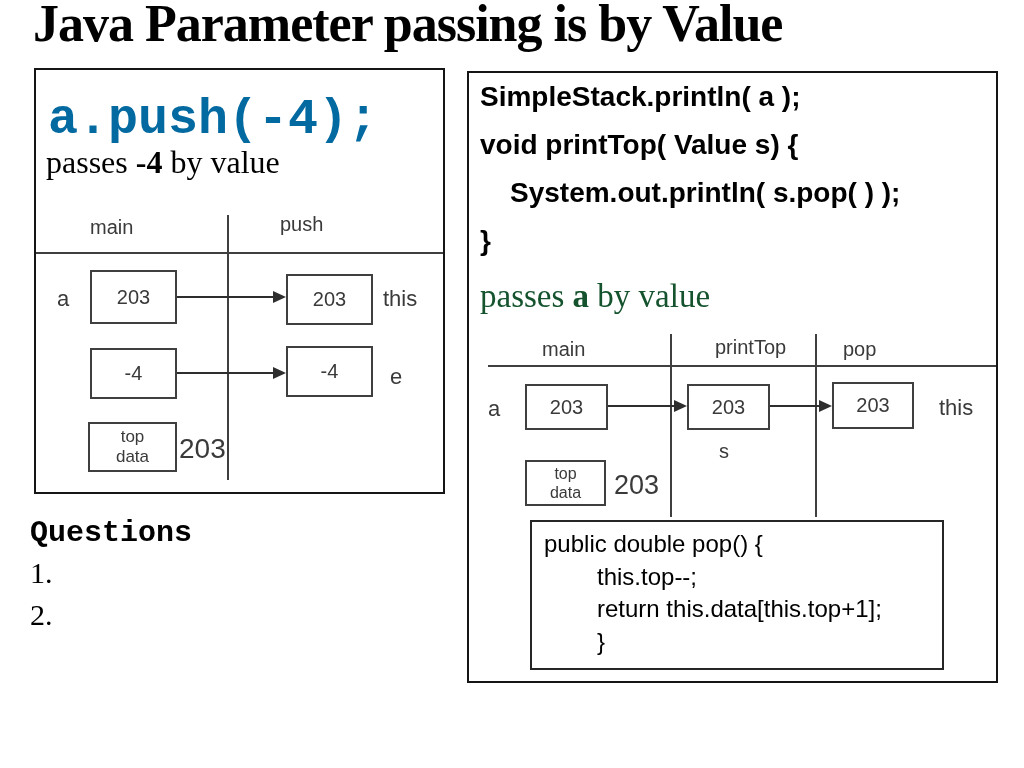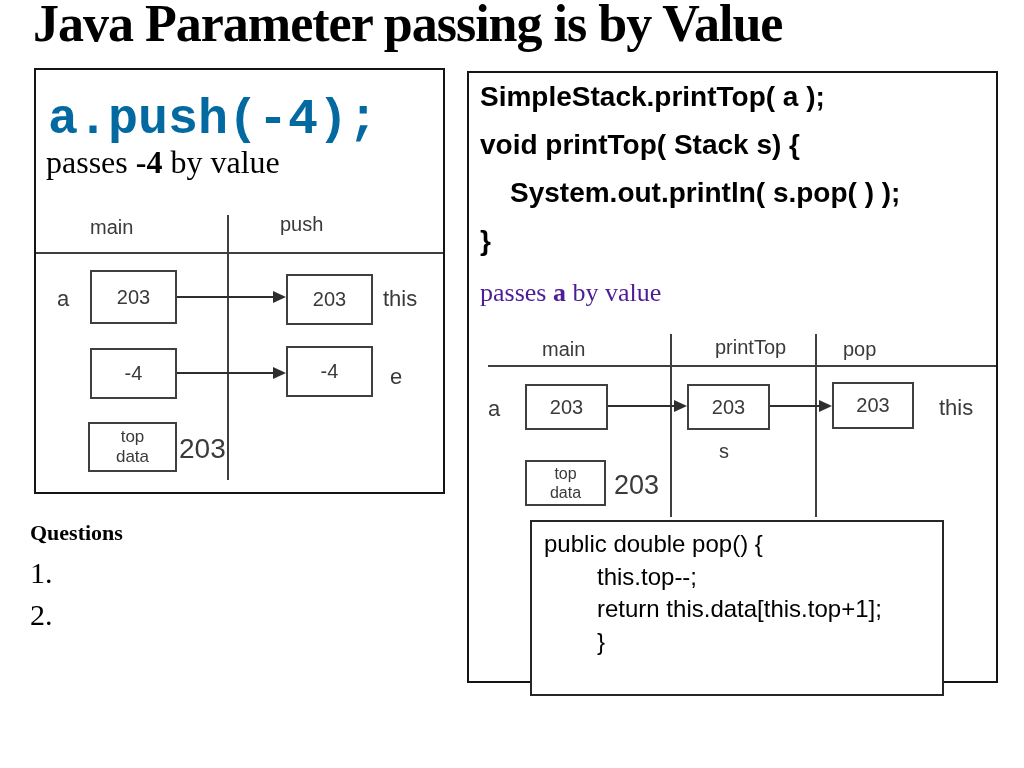--- a/index.html
+++ b/index.html
@@ -40,21 +40,21 @@
 
   
   .rp-code-line{
     position:absolute;left:11px;
     font-family:"Liberation Sans","DejaVu Sans",sans-serif;
     font-weight:bold;font-size:28px;white-space:nowrap;color:#000;
   }
   .right-caption{
     position:absolute;left:11px;top:205px;
     font-family:"Liberation Serif","DejaVu Serif",serif;
-    font-size:26px;white-space:nowrap;color:#4c1d95;
+    font-size:33px;white-space:nowrap;color:#14532d;
   }
 
   
   .dg-label{
     position:absolute;color:#3a3a3a;
     font-family:"Liberation Sans","DejaVu Sans",sans-serif;
     font-size:20px;white-space:nowrap;
   }
   .dbox{
     position:absolute;border:2px solid #3f3f3f;box-sizing:border-box;
@@ -72,34 +72,34 @@
     border-top:6px solid transparent;border-bottom:6px solid transparent;
   }
   .stack-value{
     position:absolute;color:#3a3a3a;
     font-family:"Liberation Sans","DejaVu Sans",sans-serif;
     font-size:28px;white-space:nowrap;
   }
 
   
   #pop-code-box{
-    position:absolute;left:61px;top:447px;width:414px;height:176px;
+    position:absolute;left:61px;top:447px;width:414px;height:150px;
     border:2px solid #262626;box-sizing:border-box;background:#fff;
   }
   .pop-line{
     position:absolute;
     font-family:"Liberation Sans","DejaVu Sans",sans-serif;
     font-size:24px;white-space:nowrap;color:#000;
   }
 
   
   #questions{position:absolute;left:30px;top:514px;width:430px;}
   .q-heading{
-    font-family:Liberation Serif, serif;
-    font-weight:bold;font-size:22px;line-height:38px;color:#000;
+    font-family:Liberation Mono, monospace;
+    font-weight:bold;font-size:30px;line-height:38px;color:#000;
   }
   .q-item{display:flex;font-family:"Liberation Serif","DejaVu Serif",serif;
     font-size:30px;line-height:42px;color:#000;}
   .q-num{width:56px;flex:0 0 56px;}
   .q-kw{
     font-family:"Liberation Mono","DejaVu Sans Mono",monospace;
     font-weight:bold;font-size:26px;
   }
 </style>
 </head>
@@ -140,22 +140,22 @@
     <div class="q-heading">Questions</div>
     <div class="q-item">
       <span class="q-num">1.</span>
     </div>
     <div class="q-item">
       <span class="q-num">2.</span>
     </div>
   </div>
 
   <div class="panel" id="right-panel">
-    <div class="rp-code-line" style="top:8px;">SimpleStack.printTop( a );</div>
-    <div class="rp-code-line" style="top:56px;">void printTop( Stack s) {</div>
+    <div class="rp-code-line" style="top:8px;">SimpleStack.println( a );</div>
+    <div class="rp-code-line" style="top:56px;">void printTop( Value s) {</div>
     <div class="rp-code-line" style="top:104px;left:41px;">System.out.println( s.pop( ) );</div>
     <div class="rp-code-line" style="top:152px;">}</div>
 
     <div class="right-caption"><span>passes </span><span class="caption-em">a</span><span> by value</span></div>
 
     <div class="dg-label" style="left:73px;top:265px;">main</div>
     <div class="dg-label" style="left:246px;top:263px;">printTop</div>
     <div class="dg-label" style="left:374px;top:265px;">pop</div>
     <div class="hline" style="left:19px;top:292px;width:508px;"></div>
     <div class="vline" style="left:201px;top:261px;height:183px;"></div>

